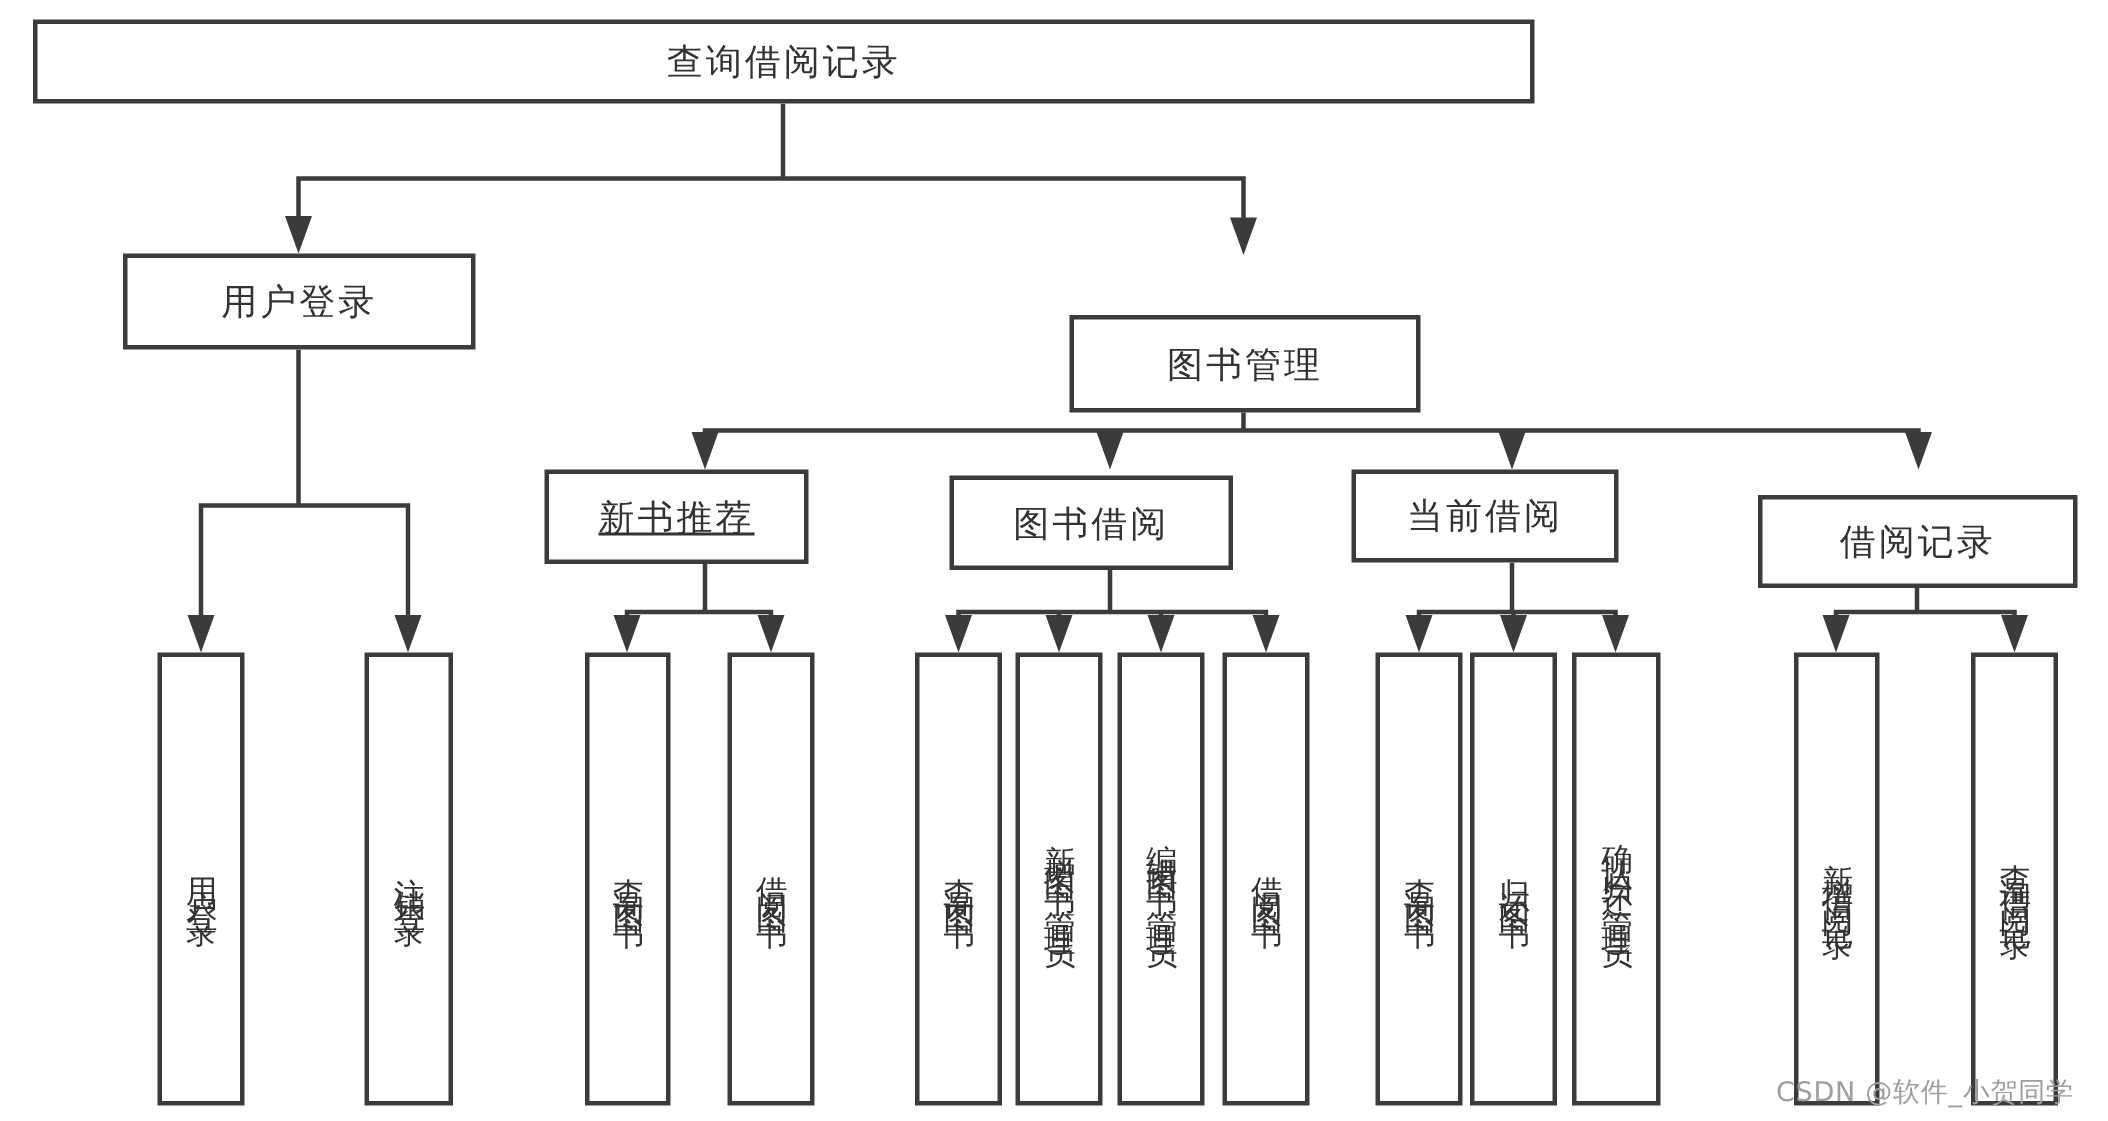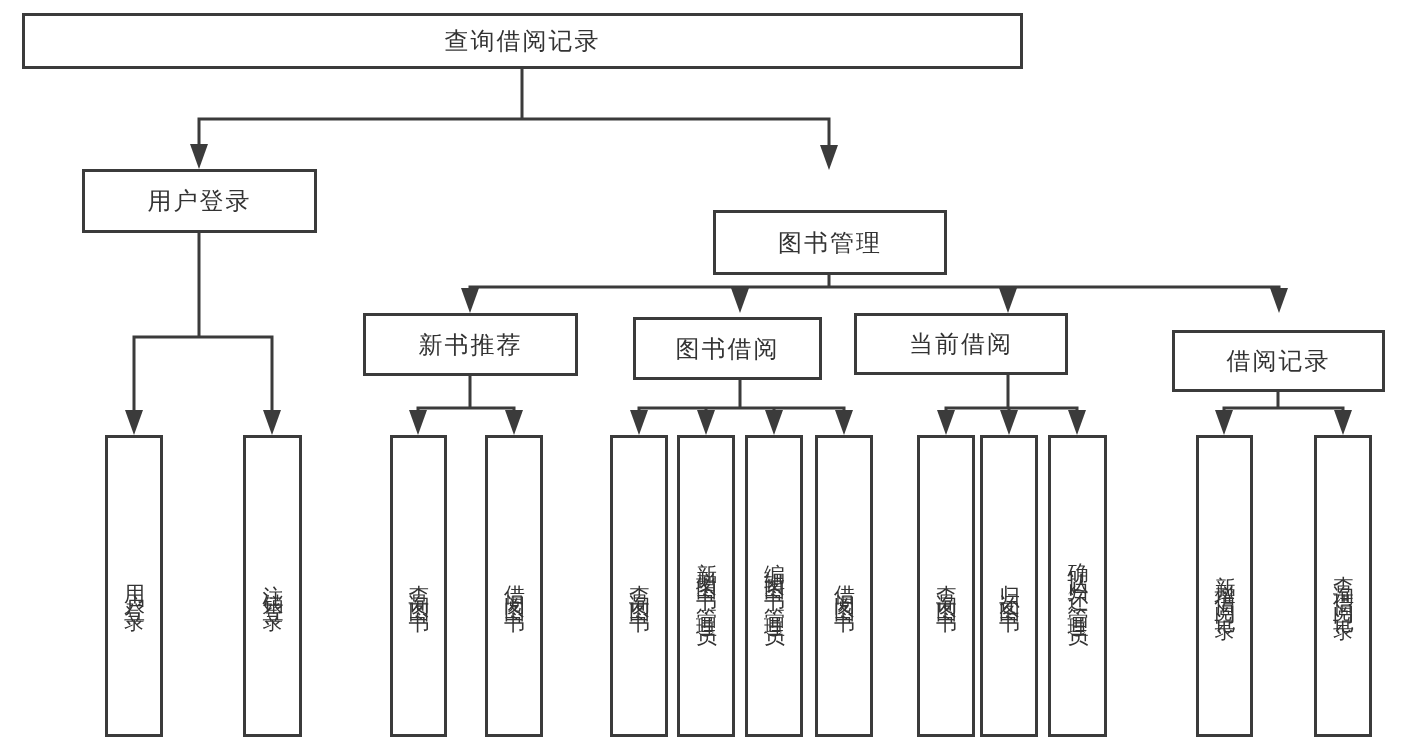--- a/index.html
+++ b/index.html
@@ -97,37 +97,38 @@
       <polygon points="1215,410 1233,410 1224,435"></polygon>
       <polygon points="1334,410 1352,410 1343,435"></polygon>
     </g>
   </svg>
 
   <div class="node h-node" style="left:22px; top:13px; width:1001px; height:56px;">查询借阅记录</div>
 
   <div class="node h-node" style="left:82px; top:169px; width:235px; height:64px;">用户登录</div>
   <div class="node h-node" style="left:713px; top:170px; width:234px; height:65px;margin-top:40px;">图书管理</div>
 
-  <div class="node h-node" style="left:363px; top:313px; width:215px; height:63px;">新书推荐</div>
+  <div class="node h-node" style="left:363px; top:313px; width:176px; height:63px;text-decoration:underline;">新书推荐</div>
   <div class="node h-node" style="left:633px; top:317px; width:189px; height:63px;">图书借阅</div>
-  <div class="node h-node" style="left:854px; top:313px; width:214px; height:62px;">当前借阅</div>
+  <div class="node h-node" style="left:901px; top:313px; width:178px; height:62px;">当前借阅</div>
   <div class="node h-node" style="left:1172px; top:313px; width:213px; height:62px;margin-top:17px;">借阅记录</div>
 
   <div class="node v-node" style="left:105px; top:435px; width:58px; height:302px;">用户登录</div>
   <div class="node v-node" style="left:243px; top:435px; width:59px; height:302px;">注销登录</div>
 
   <div class="node v-node" style="left:390px; top:435px; width:57px; height:302px;">查询图书</div>
   <div class="node v-node" style="left:485px; top:435px; width:58px; height:302px;">借阅图书</div>
 
   <div class="node v-node" style="left:610px; top:435px; width:58px; height:302px;">查询图书</div>
   <div class="node v-node" style="left:677px; top:435px; width:58px; height:302px;">新增图书（管理员）</div>
   <div class="node v-node" style="left:745px; top:435px; width:58px; height:302px;">编辑图书（管理员）</div>
   <div class="node v-node" style="left:815px; top:435px; width:58px; height:302px;">借阅图书</div>
 
   <div class="node v-node" style="left:917px; top:435px; width:58px; height:302px;">查询图书</div>
   <div class="node v-node" style="left:980px; top:435px; width:58px; height:302px;">归还图书</div>
   <div class="node v-node" style="left:1048px; top:435px; width:59px; height:302px;">确认归还（管理员）</div>
 
   <div class="node v-node" style="left:1196px; top:435px; width:57px; height:302px;">新增借阅记录</div>
   <div class="node v-node" style="left:1314px; top:435px; width:58px; height:302px;">查询借阅记录</div>
 
+  <div class="watermark">CSDN @软件_小贺同学</div>
 
 </div>
 
 </body></html>

